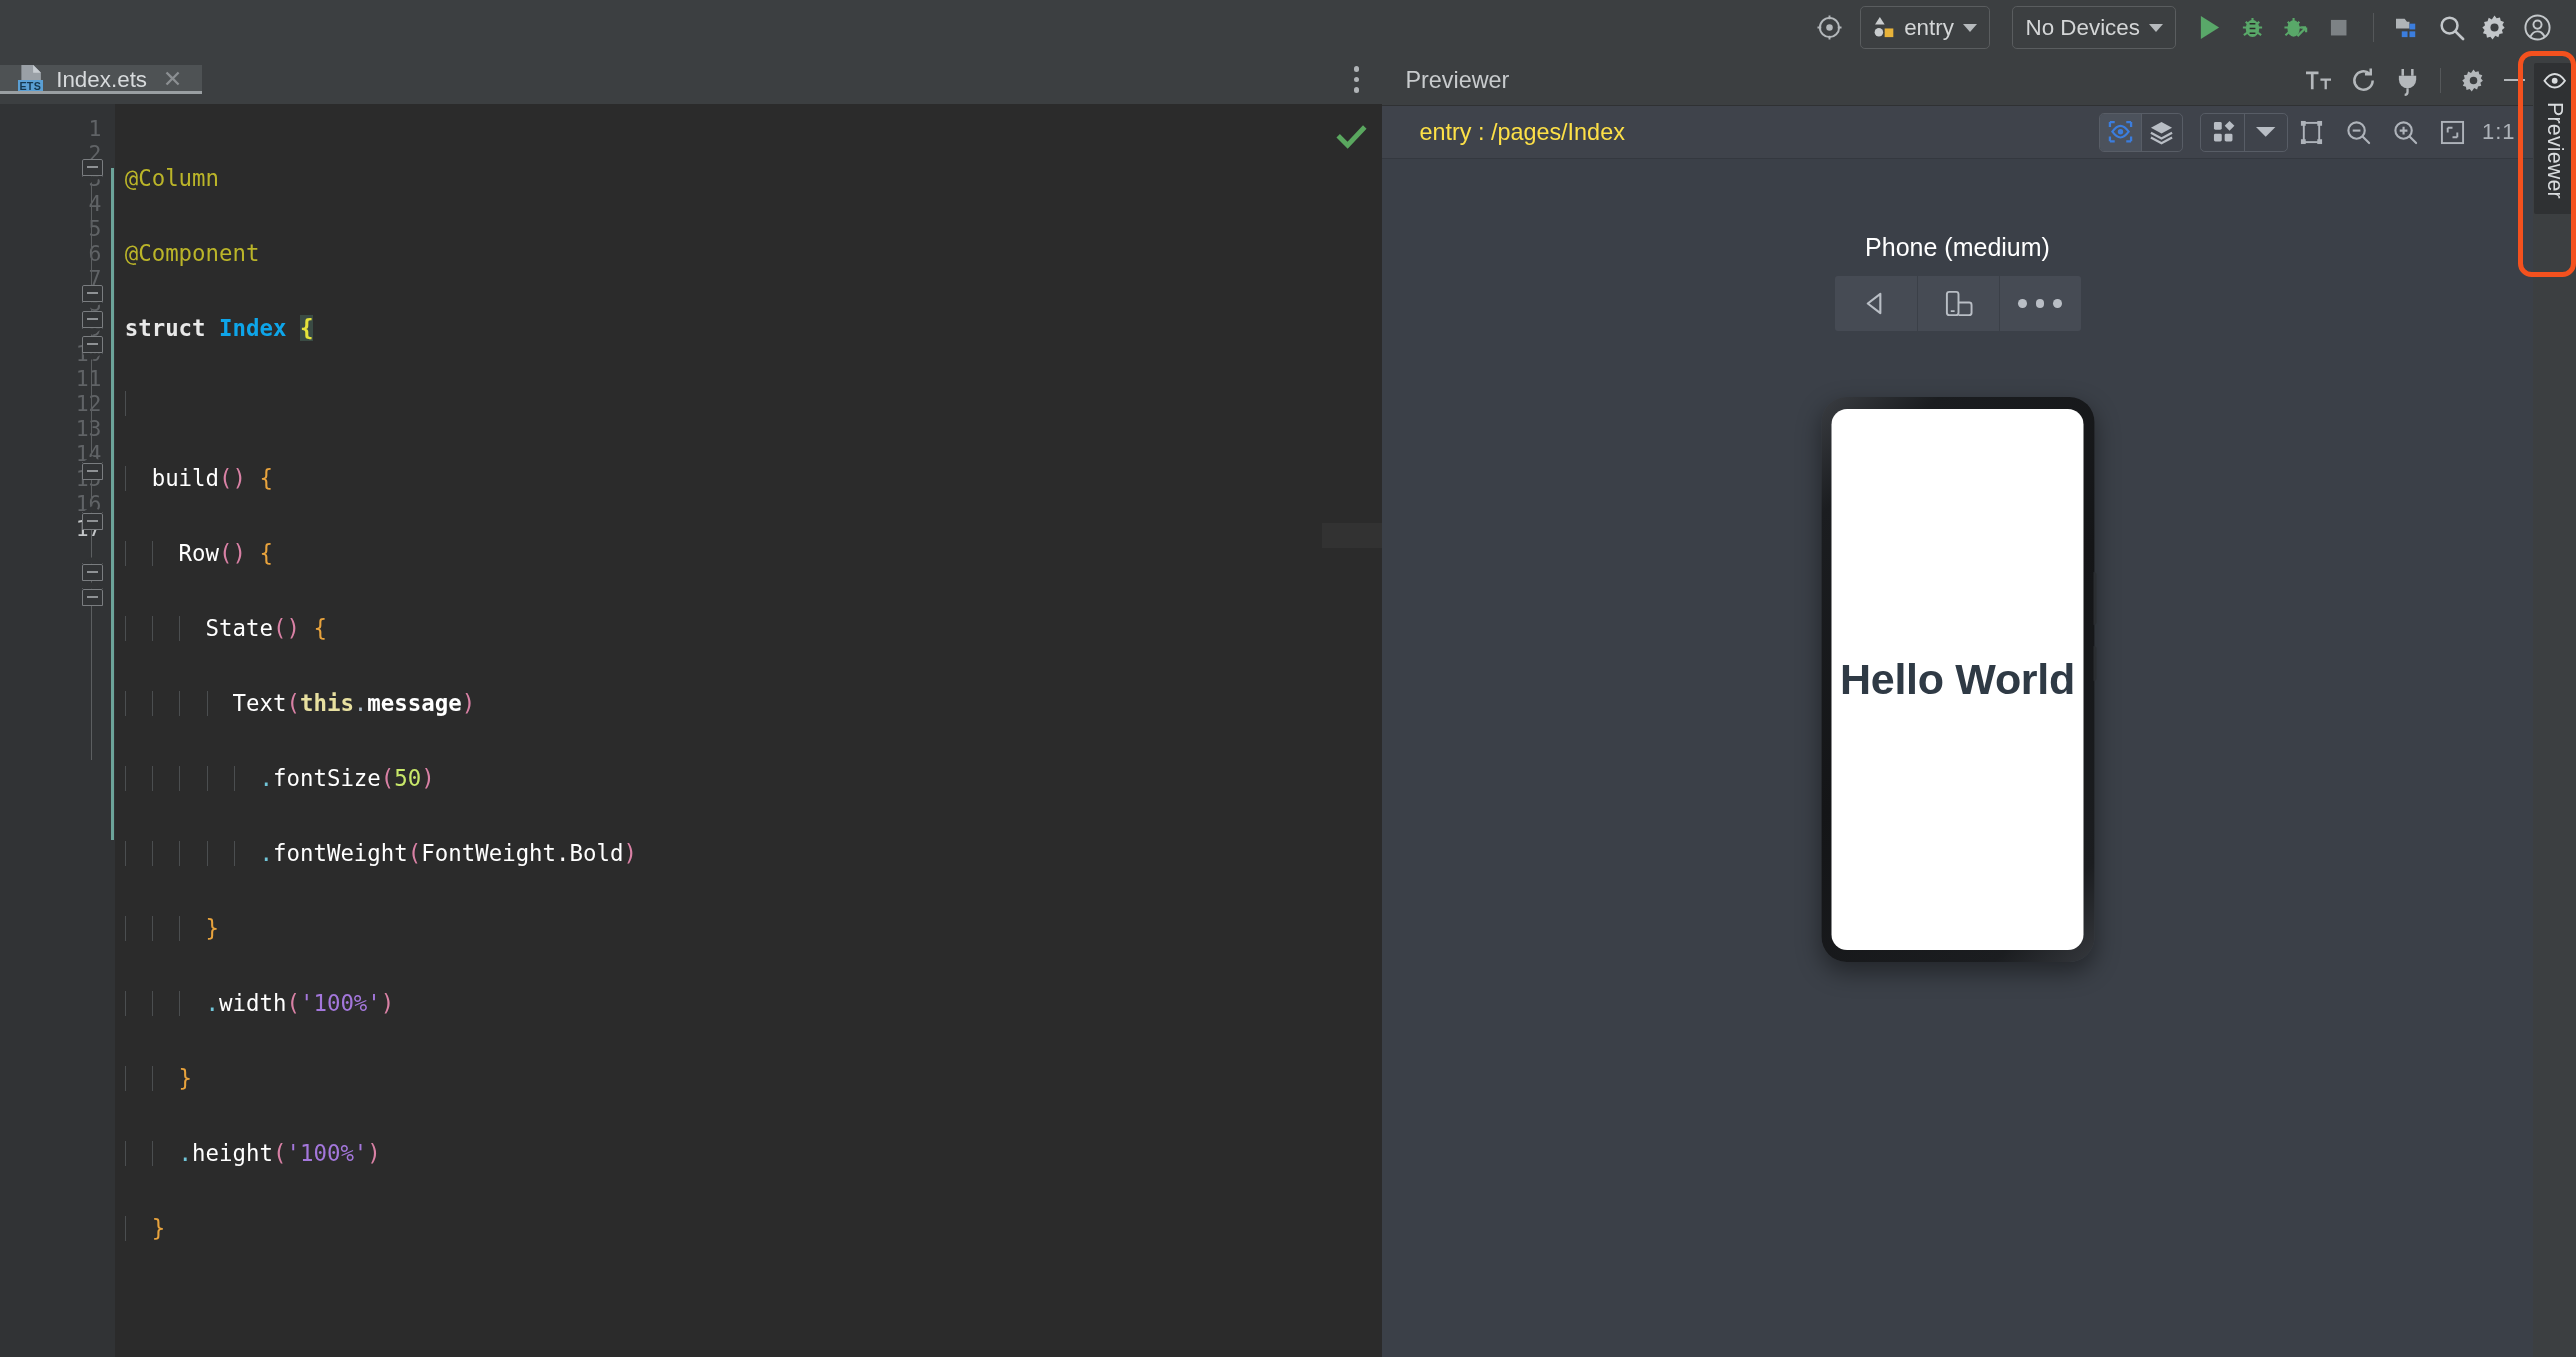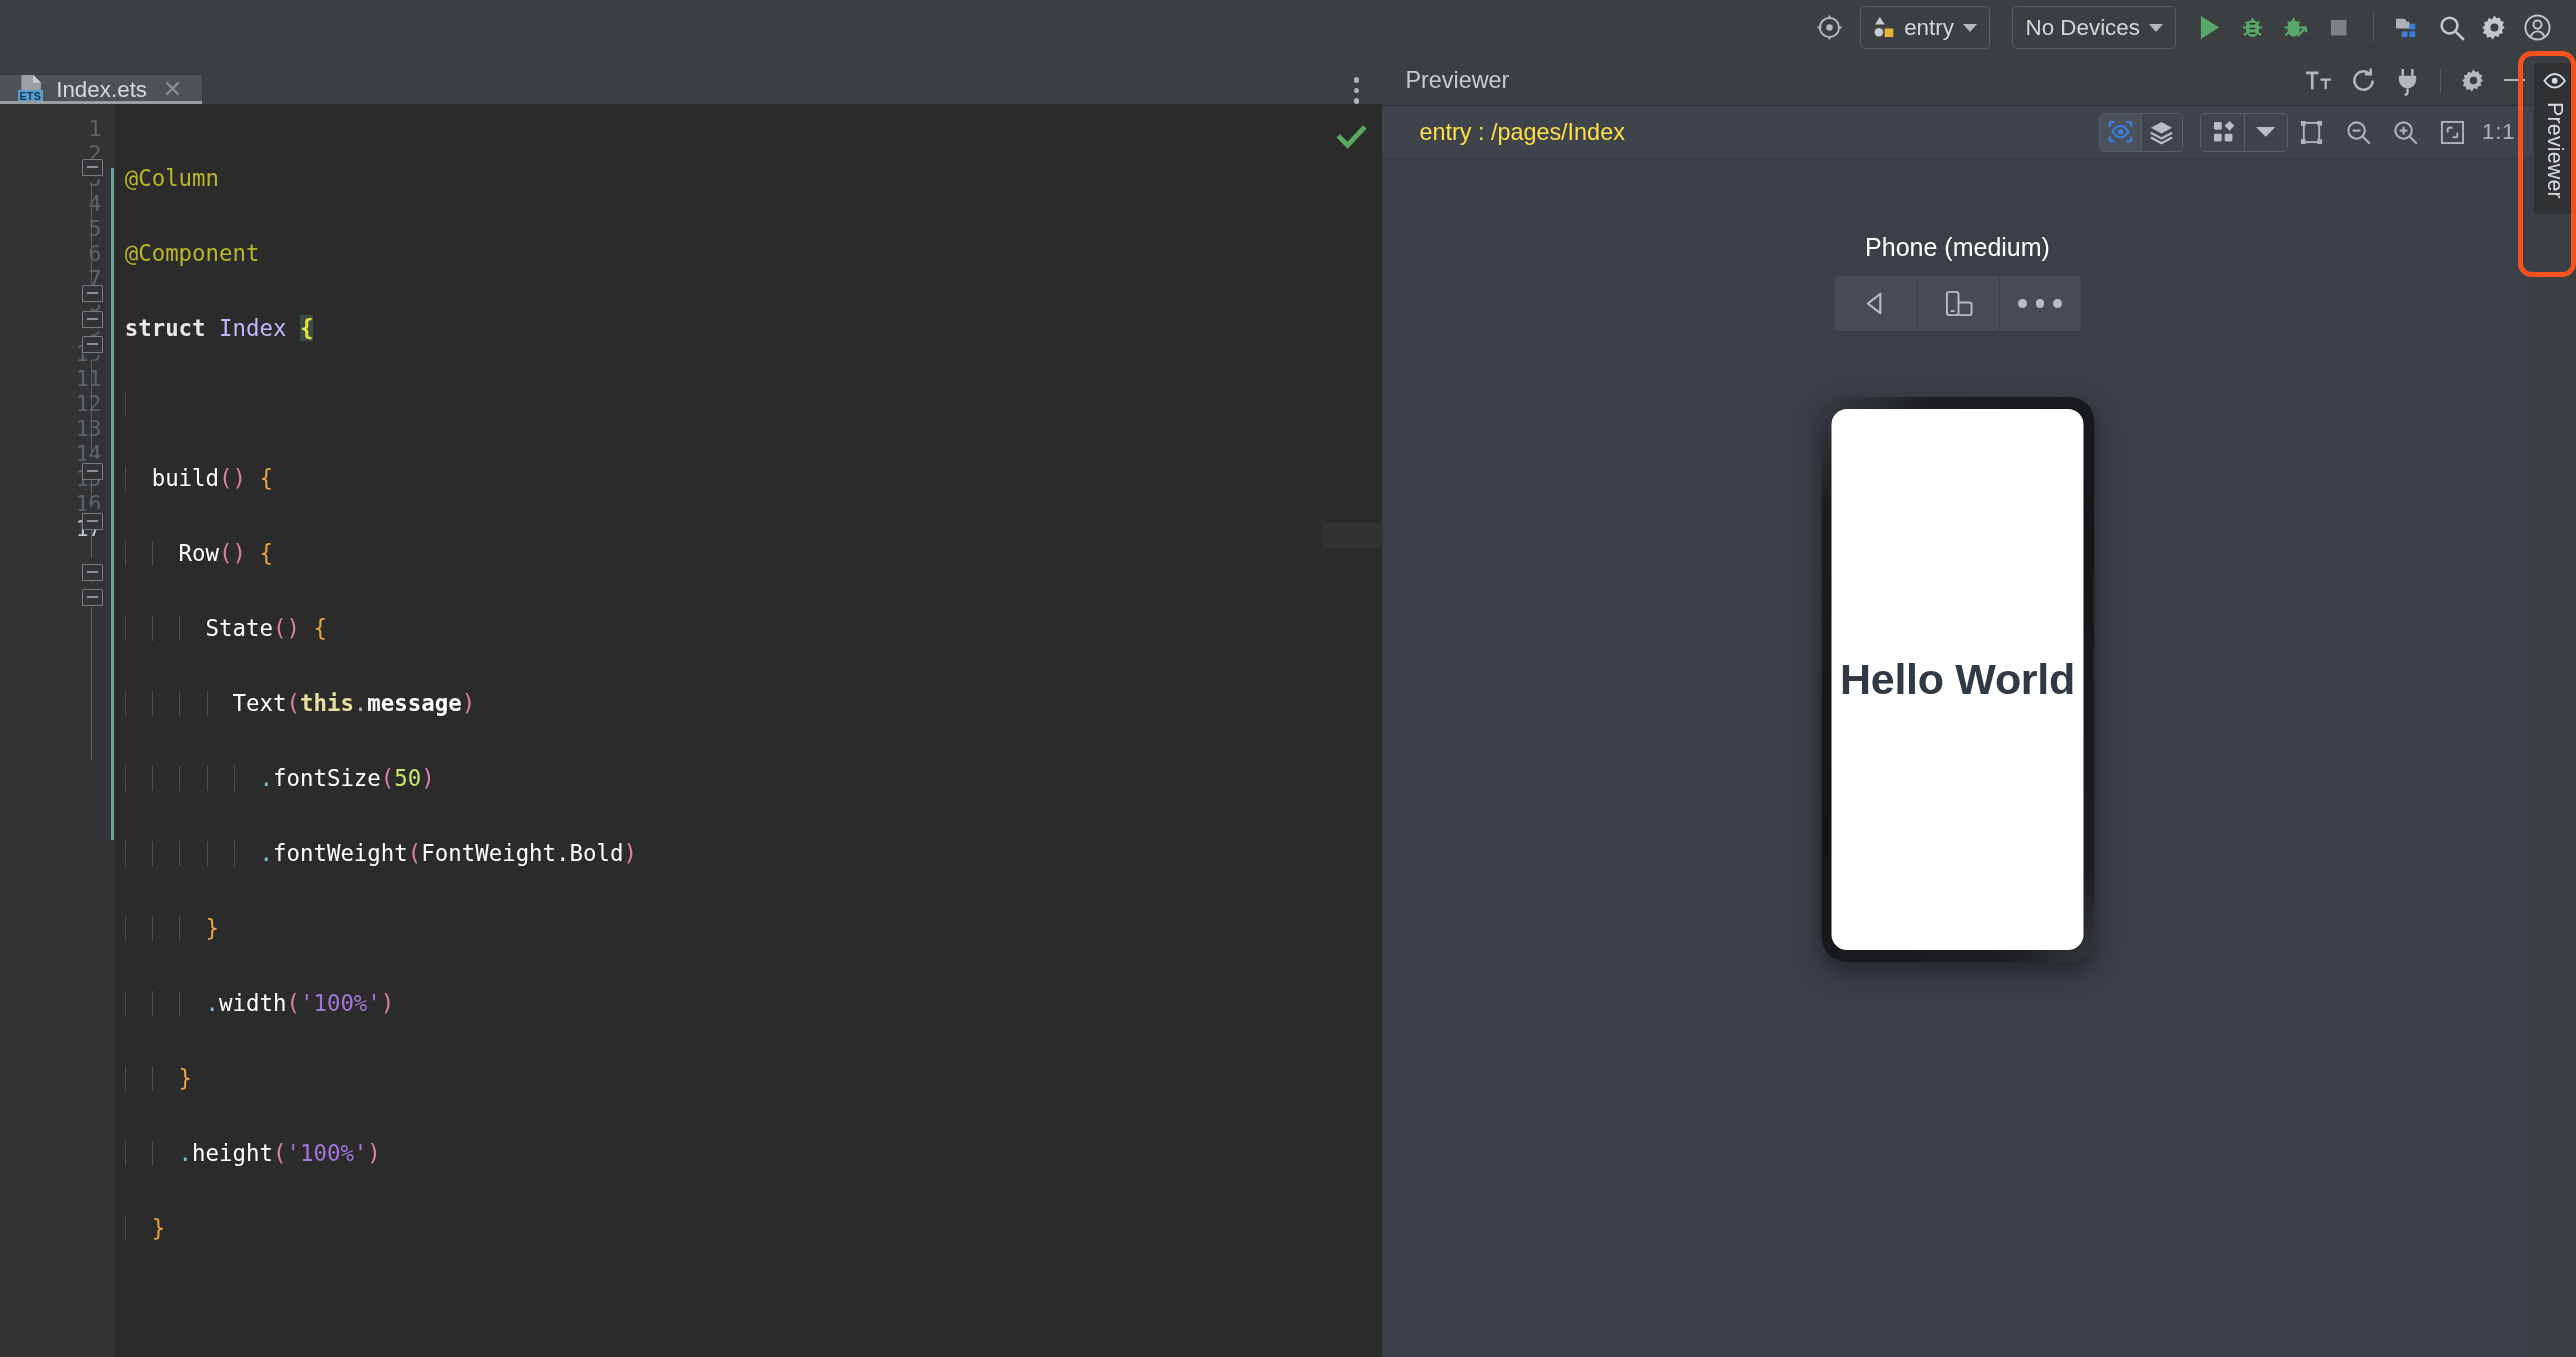--- a/index.html
+++ b/index.html
@@ -31,21 +31,21 @@
   .caret { width:0;height:0;border-left:7.8px solid transparent;border-right:7.8px solid transparent;border-top:8.8px solid #b6babd; }
   .tb-sep { width:1px; height:29px; background:#55585a; margin:0 12.7px; }
   .tb-gap { width:11.7px; }
 
   
   .main { flex:1 1 auto; display:flex; min-height:0; }
 
   
   .editor-pane { width:1382px; flex:0 0 1382px; display:flex; flex-direction:column; min-width:0; background:#2b2b2b; }
   .tabbar {
-    height:49px; flex:0 0 49px; background:#3c3f41; display:flex; align-items:flex-end;
+    height:49px; flex:0 0 49px; background:#3c3f41; display:flex; align-items:center;
     position:relative;
   }
   .tab {
     display:flex; align-items:center; gap:11.7px; padding:0 15.6px 0 17.5px;
     background:#4e5254; position:relative; min-width:0;
   }
   .tab::after{ content:""; position:absolute; left:0; right:0; bottom:0; height:2.9px; background:#9a9fa2; }
   .ets-icon { position:relative; width:27px; height:29px; flex:0 0 27px; }
   .ets-icon .page {
     position:absolute; left:3.9px; top:0; width:19.5px; height:19.5px; background:#9aa0a6;
@@ -92,21 +92,21 @@
 
   .code {
     flex:1 1 auto; position:relative; padding-top:11.7px; overflow:hidden;
     font-family:"DejaVu Sans Mono", monospace; font-size:22.4px; line-height:25px;
     white-space:pre; tab-size:4;
   }
   .code .line { height:25px; padding-left:9.7px; position:relative; }
   .indent-guide { position:absolute; top:0; width:1px; height:25px; background:#4b4e50; }
   .k-deco { color:#bbb529; }           
   .k-kw   { color:#e8e8e8; font-weight:bold; }  
-  .k-type { color:#c4b5fd; }           
+  .k-type { color:#0ea5e9;font-weight:bold; }           
   .k-prop { color:#ffffff; font-weight:bold; }  
   .k-typ2 { color:#cc7832; }           
   .k-op   { color:#a9b7c6; }           
   .k-str  { color:#a477dc; }           
   .k-fn   { color:#ffffff; }           
   .k-paren{ color:#d981a5; }           
   .k-brace{ color:#e8a33d; }           
   .k-this { color:#e8e0a0; font-weight:bold; }  
   .k-num  { color:#c8e86a; }           
   .k-ident{ color:#ffffff; }           

